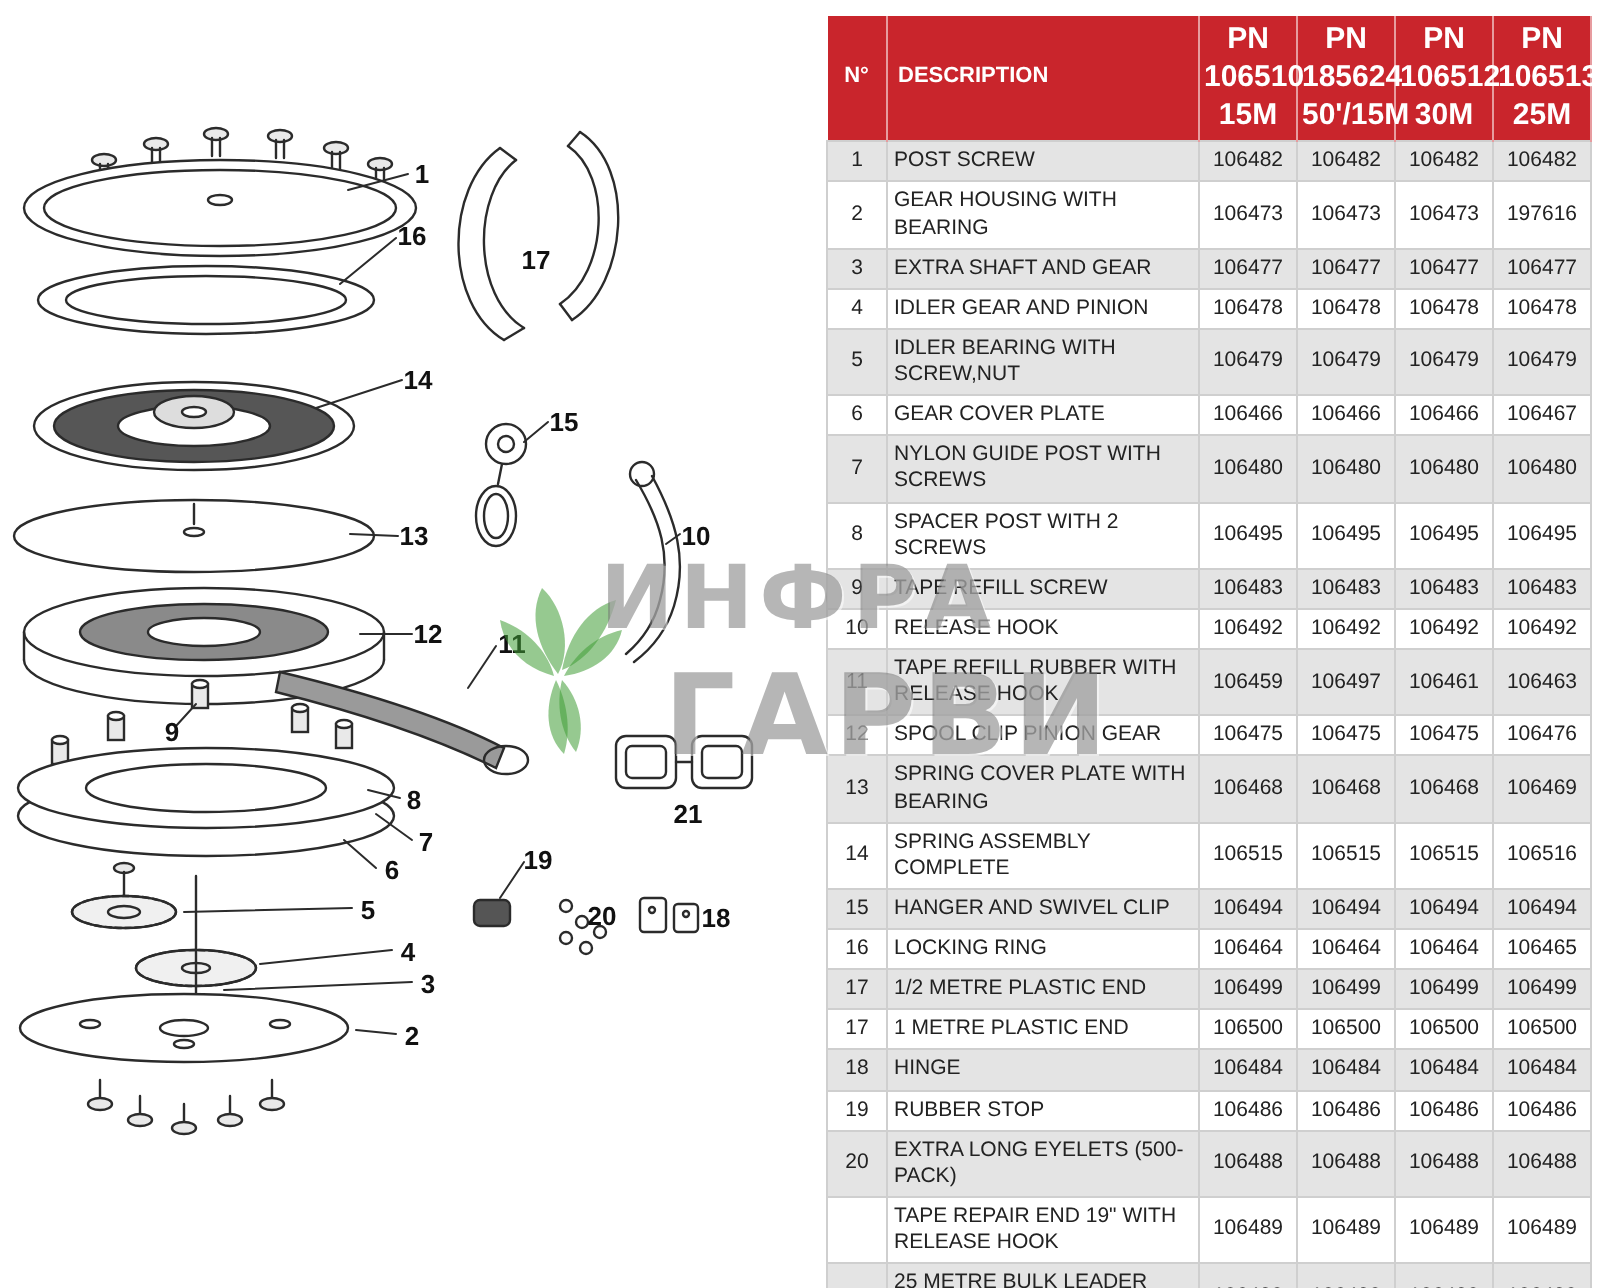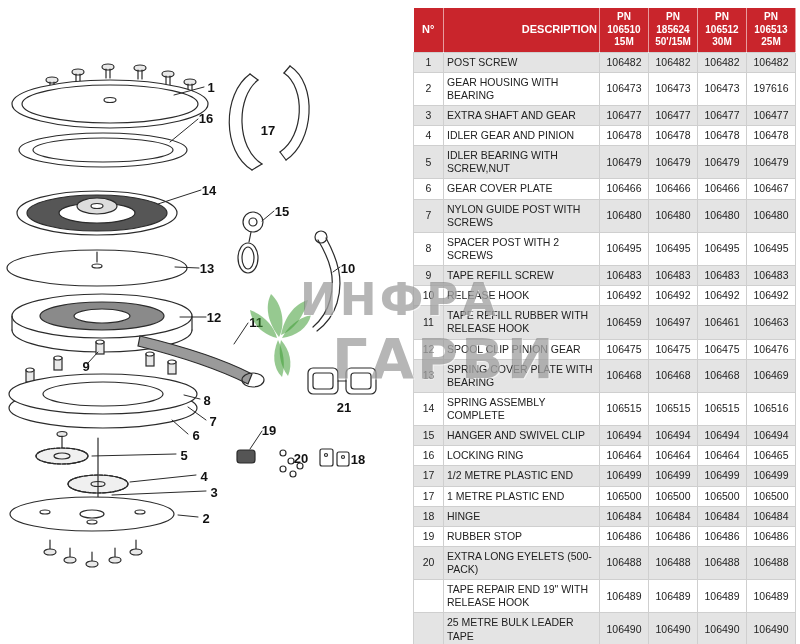--- a/index.html
+++ b/index.html
@@ -22,23 +22,23 @@
   .wm-line1 { left:60px; top:6px; font-size:44px; }
   .wm-line2 { left:92px; top:58px; font-size:56px; }
 
   
   .parts-table { position:absolute; left:413px; top:8px; width:382px; z-index:3;
                  border-collapse:collapse; font-size:10.5px; color:#222;
                  table-layout:fixed; }
   .parts-table thead th { background:var(--header-red,#c9252c); color:#fff;
                  font-weight:bold; padding:3px 2px; white-space:pre-line;
                  line-height:1.25; text-align:center; vertical-align:middle;
-                 border-right:1px solid rgba(255,255,255,0.55); font-size:10px; }
+                 border-right:1px solid rgba(255,255,255,0.55); font-size:15px; }
   .parts-table thead th.h-no   { width:30px; font-size:11px; }
-  .parts-table thead th.h-desc { width:156px; text-align:right; padding-left:5px; font-size:11px; }
+  .parts-table thead th.h-desc { width:156px; text-align:left; padding-left:5px; font-size:11px; }
   .parts-table thead th.h-pn   { width:49px; }
   .parts-table tbody td { border:1px solid #cfcfcf; padding:3px 3px; vertical-align:middle;
                  line-height:1.25; }
   .parts-table tbody tr:nth-child(odd)  { background:var(--row-alt,#e4e4e4); }
   .parts-table tbody tr:nth-child(even) { background:#ffffff; }
   td.num { text-align:center; }
   td.pn  { text-align:center; }
   td.desc.bold { font-weight:bold; }
 </style>
 </head>

